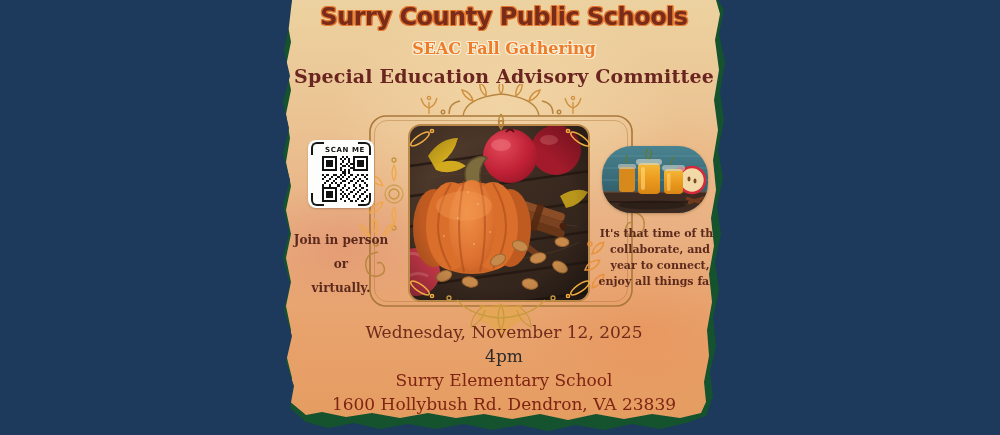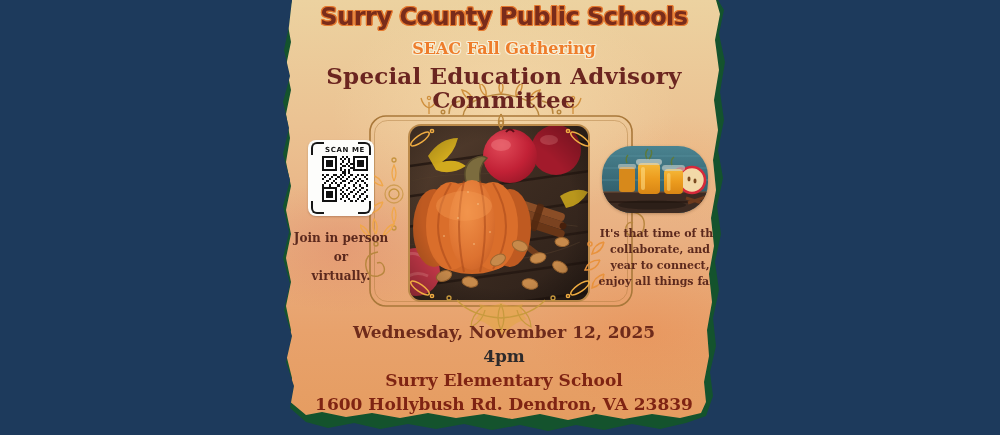--- a/index.html
+++ b/index.html
@@ -62,46 +62,46 @@
   }
   .subtitle {
     margin:4px 0 0;
     font-weight:700; font-size:16px; line-height:26px;
     color:#ee7d2b;
     text-shadow:-1.2px 0 #f8edd3, 1.2px 0 #f8edd3, 0 -1.2px #f8edd3, 0 1.2px #f8edd3,
       -1px -1px #f8edd3, 1px -1px #f8edd3, -1px 1px #f8edd3, 1px 1px #f8edd3;
   }
   .committee {
     margin:2px 0 0;
-    font-weight:700; font-size:23px; line-height:24px; letter-spacing:.2px;
+    font-weight:700; font-size:19px; line-height:24px; letter-spacing:.2px;
     color:#6b2520;
   }
 
   
   .qr-col { position:absolute; left:1px; top:140px; width:112px; z-index:5; text-align:center; }
   .qr-box {
-    position:relative; width:66px; height:76px; margin:0 auto;
+    position:relative; width:66px; height:68px; margin:0 auto;
     background:#fdfdfb; border-radius:8px;
     box-shadow:0 1px 2px rgba(60,30,10,.25);
     padding-left:8px;
   }
   .qr-box .br { position:absolute; width:13px; height:13px; border:2.5px solid #161616; }
   .qr-box .tl { top:2px; left:3px; border-right:none; border-bottom:none; border-top-left-radius:6px; }
   .qr-box .tr { top:2px; right:3px; border-left:none; border-bottom:none; border-top-right-radius:6px; }
   .qr-box .bl { bottom:2px; left:3px; border-right:none; border-top:none; border-bottom-left-radius:6px; }
   .qr-box .brc { bottom:2px; right:3px; border-left:none; border-top:none; border-bottom-right-radius:6px; }
   .scanme {
     padding-top:6px;
     font-family:"DejaVu Sans", sans-serif;
     font-weight:700; font-size:7px; letter-spacing:.6px; color:#111;
   }
   .qr-svg { display:block; margin:2px auto 0; }
   .qr-caption {
-    margin-top:13px;
-    font-weight:700; font-size:12px; line-height:19px; color:#5c291d;
+    margin-top:20px;
+    font-weight:700; font-size:12px; line-height:24px; color:#5c291d;
   }
 
   
   .photo-main {
     position:absolute; left:126px; top:126px; width:178px; height:174px;
     border-radius:11px; overflow:hidden; z-index:1;
     box-shadow:0 0 0 2px #bb8a4a, inset 0 0 0 1px rgba(40,20,5,.5);
   }
   .photo-main svg { display:block; }
 
@@ -119,21 +119,21 @@
   
   .note {
     position:absolute; left:308px; top:226px; width:136px; z-index:3;
     text-align:center; font-weight:700; font-size:11px; line-height:16px; color:#5c291d;
   }
   .petals-svg { position:absolute; left:300px; top:238px; z-index:2; }
 
   
   .event {
     position:absolute; left:0; right:0; top:320px; z-index:4;
-    text-align:center; font-weight:700; font-size:17px; line-height:24px;
+    text-align:center; font-weight:400; font-size:17px; line-height:24px;
   }
   .event .date { color:#6f2b1b; }
   .event .time { color:#2d2a2b;text-align:center; }
   .event .venue { color:#7f2413; }
   .event .address { color:#7f2413; }
 </style>
 </head>
 <body>
 
 <div class="stage">

